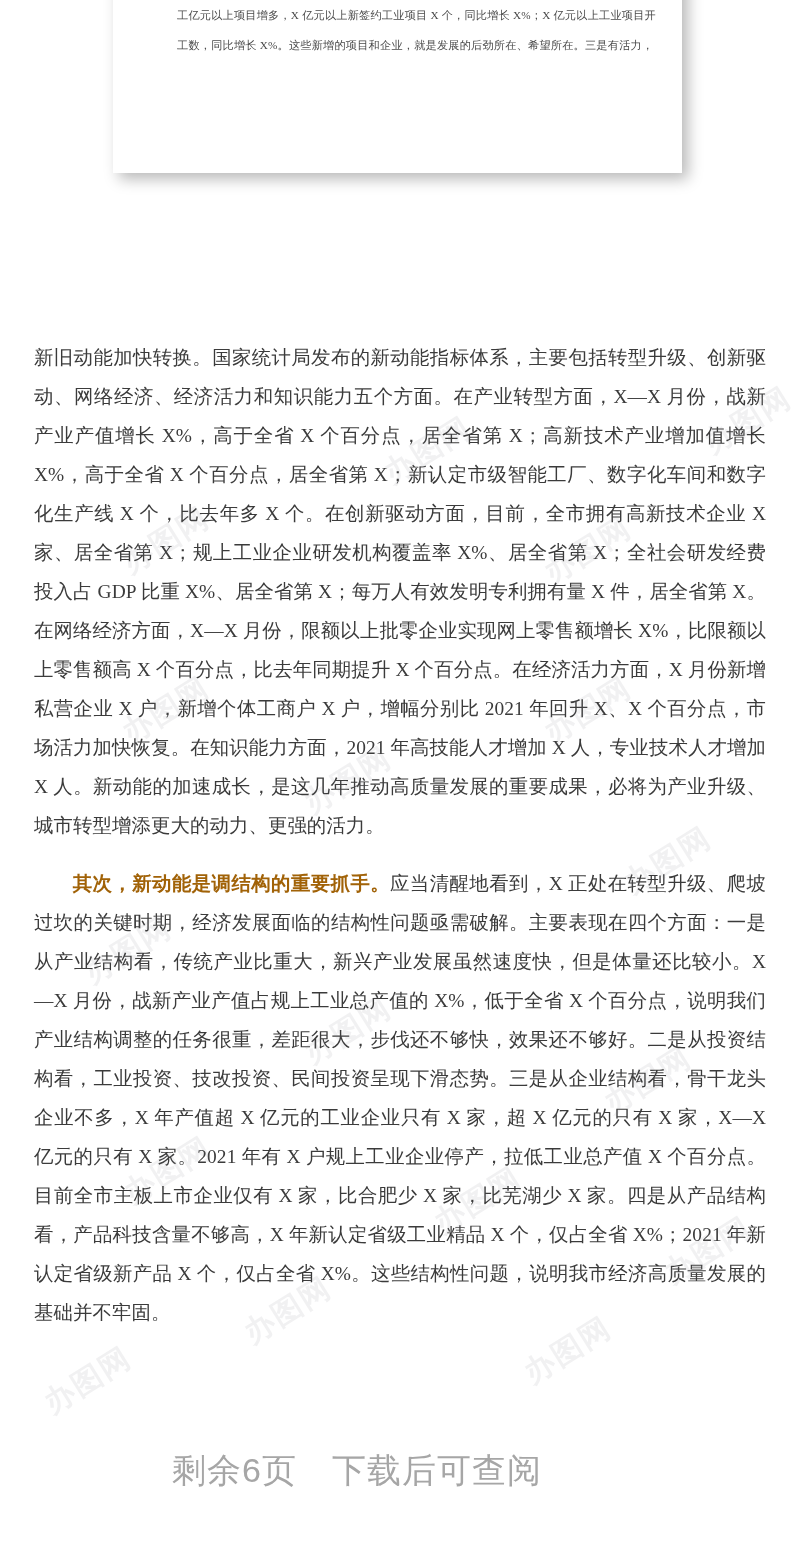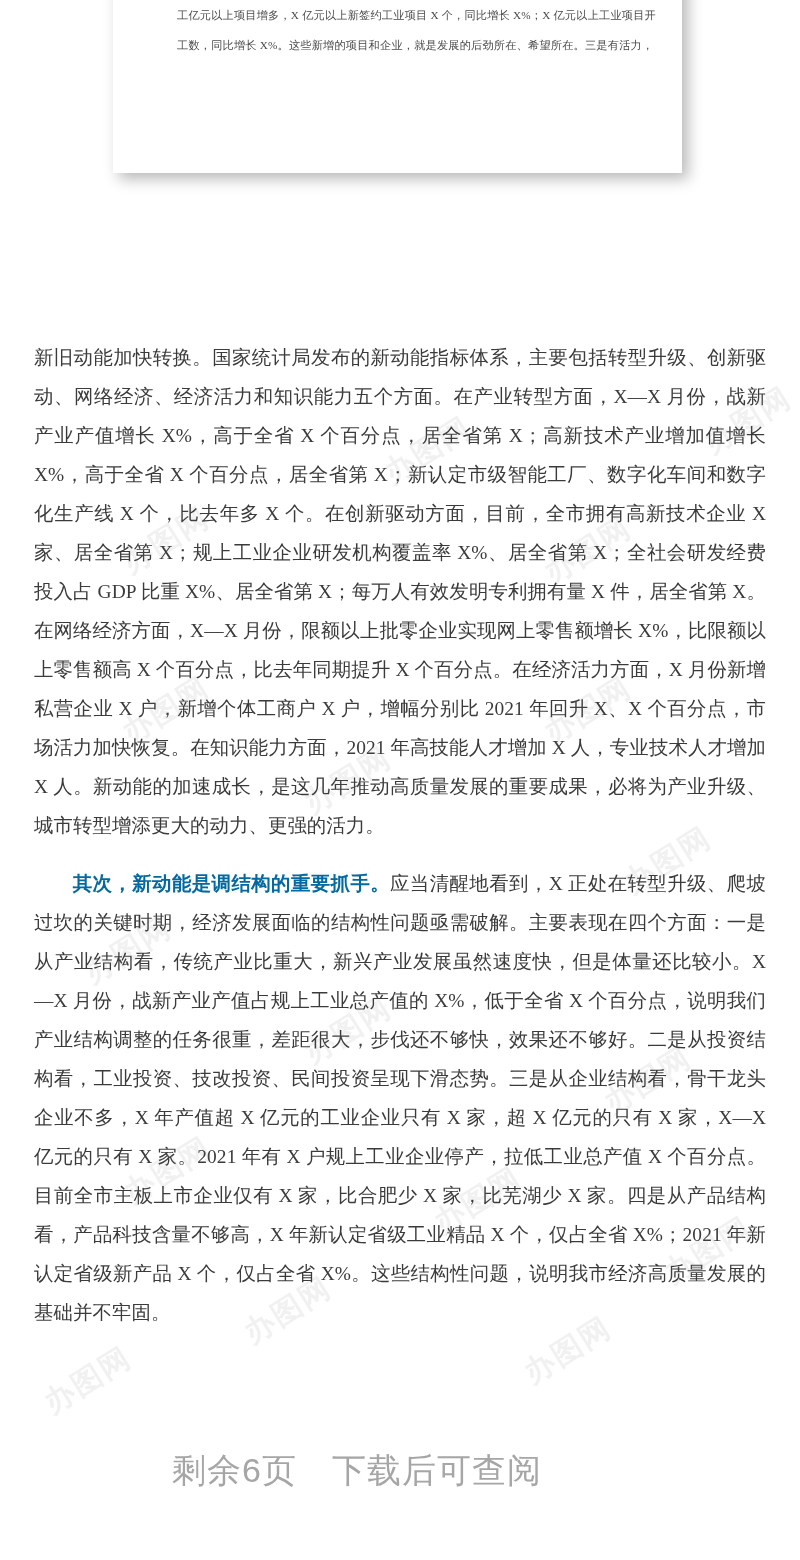--- a/index.html
+++ b/index.html
@@ -87,21 +87,21 @@
     font-family: "Liberation Serif", "DejaVu Serif", serif;
   }
   .para + .para {
     margin-top: 19px;
   }
   .para.indent {
     text-indent: 2em;
   }
   .strong-lead {
     font-weight: 700;
-    color: #0369a1;
+    color: #a16207;
   }
 
   
   .footer {
     position: absolute;
     left: 0;
     top: 1448px;
     width: 714px;
     text-align: center;
     z-index: 4;

